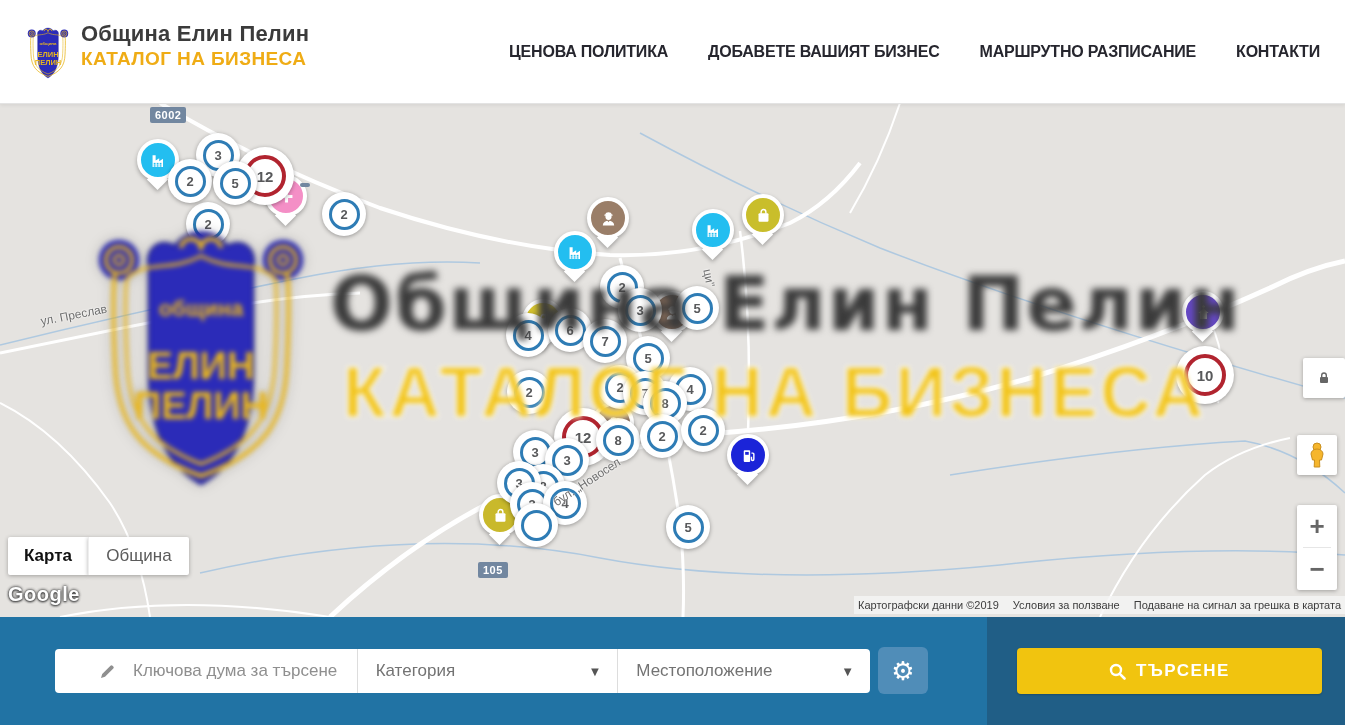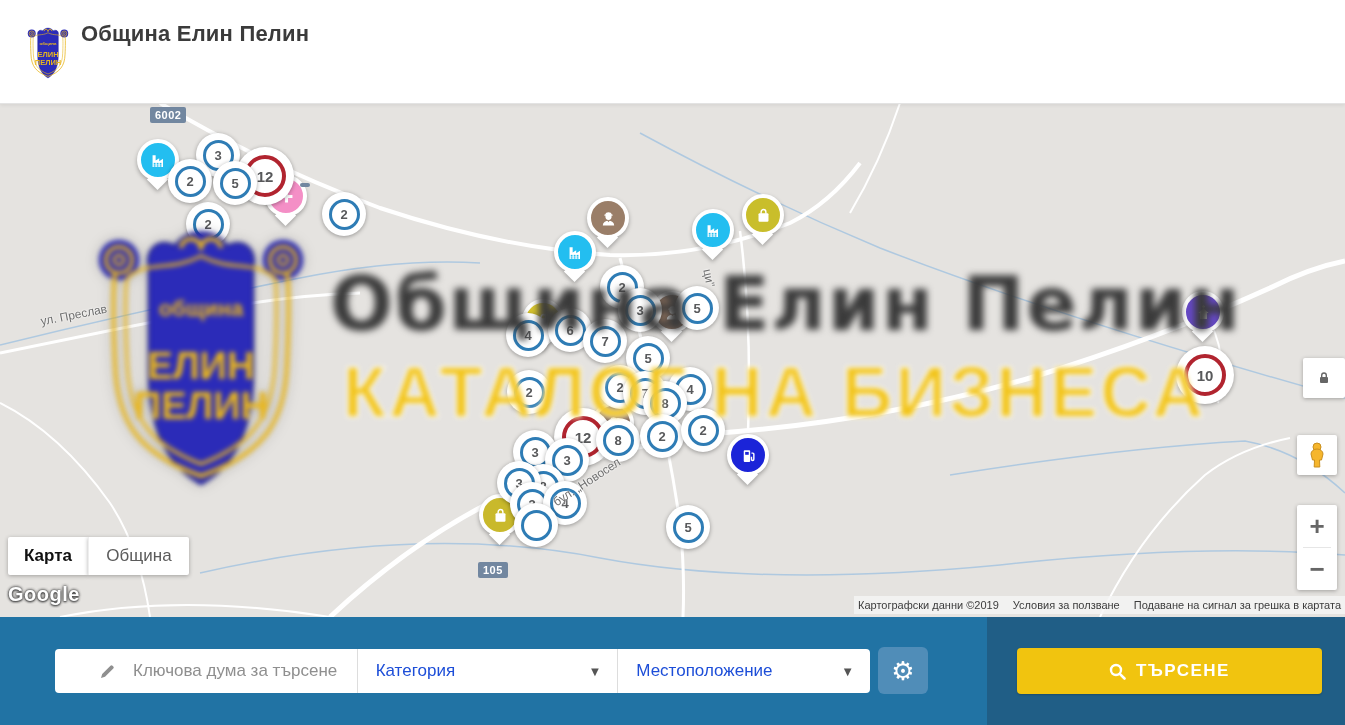--- a/index.html
+++ b/index.html
@@ -76,21 +76,21 @@
     border-radius:4px;display:flex;align-items:stretch;}
   .fg-section{display:flex;align-items:center;position:relative;}
   .fg-keyword{width:302px;border-right:1px solid #ddd;}
   .fg-select{cursor:pointer;}
   .fg-category{width:260px;border-right:1px solid #ddd;}
   .fg-location{width:252px;}
   .pencil{margin:0 14px 0 44px;width:18px;height:18px;flex:0 0 auto;}
   .kw-input{border:none;outline:none;flex:1;font-size:17px;color:#444;background:transparent;
     font-family:"Liberation Sans",sans-serif;min-width:0;}
   .kw-input::placeholder{color:#8f8f8f;}
-  .sel-text{font-size:17px;color:#1d4ed8;margin-left:18px;}
+  .sel-text{font-size:17px;color:#737373;margin-left:18px;}
   .sel-caret{position:absolute;right:16px;color:#555;font-size:13px;}
   .gear-btn{position:absolute;left:878px;top:30px;width:50px;height:47px;background:var(--gear-blue);
     border-radius:6px;display:flex;align-items:center;justify-content:center;cursor:pointer;}
   .gear-glyph{color:#fff;font-size:26px;line-height:1;font-family:"DejaVu Sans",sans-serif;}
   .search-btn{position:absolute;left:30px;top:31px;width:305px;height:46px;background:var(--btn-yellow);
     border:none;border-radius:4px;display:flex;align-items:center;justify-content:center;gap:10px;
     cursor:pointer;box-shadow:0 1px 2px rgba(0,0,0,.2);}
   .search-btn-label{color:#fff;font-size:17px;font-weight:bold;letter-spacing:1.5px;
     font-family:"Liberation Sans",sans-serif;}
 </style>
@@ -152,21 +152,28 @@
 <div class="header">
   <div class="logo-wrap">
     <svg class="logo-shield" viewBox="0 0 232 278">
       <use href="#shield-art"></use>
       <text x="116" y="102" text-anchor="middle" fill="#E8B61E" font-size="22" font-weight="bold">община</text>
       <text x="116" y="165" text-anchor="middle" fill="#E8B61E" font-size="38" font-weight="bold">ЕЛИН</text>
       <text x="116" y="205" text-anchor="middle" fill="#E8B61E" font-size="38" font-weight="bold">ПЕЛИН</text>
     </svg>
     <div class="logo-text">
       <div class="logo-title">Община Елин Пелин</div>
+      <div class="logo-subtitle">КАТАЛОГ НА БИЗНЕСА</div>
     </div>
+  </div>
+  <div class="nav">
+    <div class="nav-item">ЦЕНОВА ПОЛИТИКА</div>
+    <div class="nav-item">ДОБАВЕТЕ ВАШИЯТ БИЗНЕС</div>
+    <div class="nav-item">МАРШРУТНО РАЗПИСАНИЕ</div>
+    <div class="nav-item">КОНТАКТИ</div>
   </div>
 </div>
 
 <div class="map">
 
   <svg class="map-svg" width="1345" height="514">
     <g fill="none">
       <path d="M0 242 Q150 205 300 175 Q400 155 480 160" stroke="#AFC9E0" stroke-width="1.5"></path>
       <path d="M640 30 Q760 95 880 145 Q1060 215 1345 295" stroke="#AFC9E0" stroke-width="1.5"></path>
       <path d="M950 372 Q1120 345 1245 338 Q1300 348 1345 390" stroke="#AFC9E0" stroke-width="1.5"></path>

